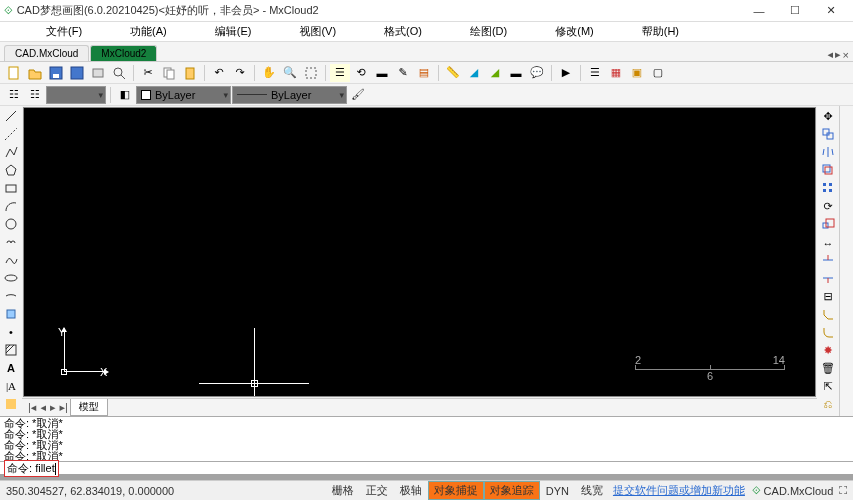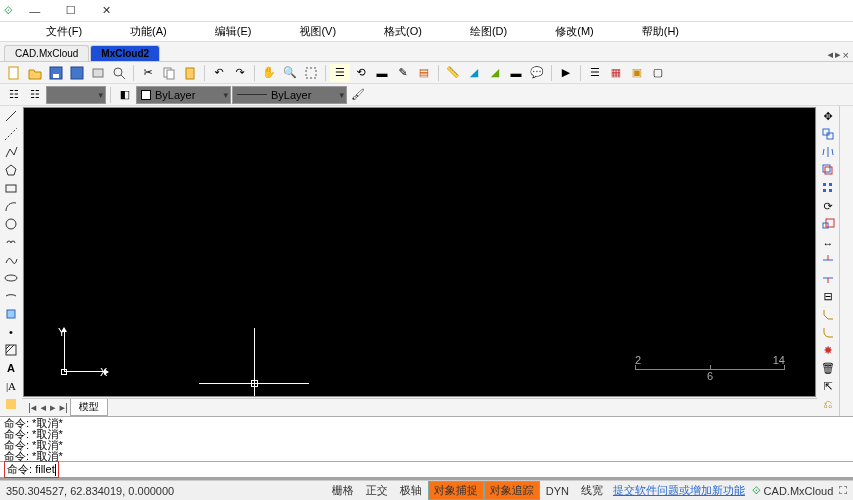--- a/index.html
+++ b/index.html
@@ -4,21 +4,21 @@
 <style>
 * { margin:0; padding:0; box-sizing:border-box; font-family:"Microsoft YaHei","SimSun",sans-serif; font-size:11px; }
 body { width:853px; height:500px; background:#f0f0f0; display:flex; flex-direction:column; overflow:hidden; }
 .titlebar { height:22px; background:#fff; display:flex; align-items:center; padding:0 4px; border-bottom:1px solid #ddd; }
 .titlebar .title { flex:1; color:#333; }
 .winbtn { width:36px; height:22px; display:flex; align-items:center; justify-content:center; color:#333; font-family:Arial; }
 .menubar { height:20px; background:#fff; display:flex; align-items:center; padding:0 4px; border-bottom:1px solid #ddd; }
 .menubar span { padding:2px 6px;margin-left:36px; }
 .tabs { height:20px; background:#f4f4f4; display:flex; align-items:flex-end; padding-left:4px; border-bottom:1px solid #ccc; }
 .tab { padding:2px 10px; border:1px solid #ccc; border-bottom:none; background:#eee; margin-right:1px; border-radius:3px 3px 0 0; font-size:10px; }
-.tab.active { background:#1d4ed8; font-weight:bold; }
+.tab.active { background:#15803d; font-weight:normal; }
 .tab-right { margin-left:auto; display:flex; align-items:center; padding-right:4px; gap:2px; font-size:10px; color:#555;}
 .toolbar { height:22px; background:#f4f4f4; display:flex; align-items:center; padding:1px 4px; gap:1px; border-bottom:1px solid #ddd; }
 .tbtn { width:20px; height:18px; display:flex; align-items:center; justify-content:center; border:1px solid transparent; }
 .sep { width:1px; height:16px; background:#ccc; margin:0 3px; }
 .dropdown { height:18px; border:1px solid #999; background:#737373; padding:0 14px 0 4px; font-size:10px; display:flex; align-items:center; position:relative; min-width:60px; }
 .dropdown::after { content:"▾"; position:absolute; right:2px; font-size:9px; color:#333;}
 .workarea { flex:1; display:flex; background:#f0f0f0; }
 .left-tools, .right-tools { width:22px; background:#f4f4f4; display:flex; flex-direction:column; align-items:center; padding:2px 0; gap:2px; }
 .right-tools { width:22px; }
 .rbtn { width:18px; height:16px; display:flex; align-items:center; justify-content:center; }
@@ -35,36 +35,37 @@
 .axis .yarrow { position:absolute; left:7px; bottom:50px; width:0;height:0;border-left:3px solid transparent;border-right:3px solid transparent;border-bottom:5px solid #fff;}
 .axis .xarrow { position:absolute; left:50px; bottom:7px; width:0;height:0;border-top:3px solid transparent;border-bottom:3px solid transparent;border-left:5px solid #fff;}
 .axis .box { position:absolute; left:7px; bottom:7px; width:6px; height:6px; border:1px solid #fff;}
 .scale { position:absolute; right:30px; bottom:14px; color:#aaa; font-size:9px; }
 .scale .bar { width:150px; height:4px; border-bottom:1px solid #888; position:relative;}
 .scale .tick { width:1px; height:4px; background:#888; position:absolute; bottom:0;}
 .bottomtabs { height:18px; display:flex; align-items:center; padding:0 4px; border-top:1px solid #ccc; background:#f4f4f4; font-size:10px;}
 .btab { padding:1px 8px; border:1px solid #aaa; background:#fff; margin-right:1px; border-top:none; font-size:10px;}
 .btab-arrow { padding:0 2px; color:#555;}
 .cmdlog { height:46px; background:#fff; border-top:1px solid #aaa; border-bottom:1px solid #aaa; font-family:monospace; font-size:11px; padding:1px 4px; overflow:hidden; line-height:11px;}
-.cmdline { height:18px; background:#fff; display:flex; align-items:center; padding:0 4px; font-family:monospace; font-size:11px; border-bottom:3px solid #a3a3a3;}
+.cmdline { height:18px; background:#fff; display:flex; align-items:center; padding:0 4px; font-family:monospace; font-size:11px; border-bottom:6px solid #a3a3a3;}
 .cmdinput { border:1px solid #d93030; padding:0 2px; background:#fff;}
 .cursor { display:inline-block; width:1px; height:12px; background:#000; vertical-align:middle;}
 .statusbar { height:20px; background:#f0f0f0; display:flex; align-items:center; padding:0 6px; font-size:10px; color:#333; border-top:1px solid #ccc;}
 .statusbar .coords { flex:0 0 auto; }
 .status-right { margin-left:auto; display:flex; align-items:center; gap:0px;}
 .status-btn { padding:1px 5px; border:1px solid transparent;}
 .status-btn.active { background:#f97316; border-color:#7aa;}
 .status-link { color:#2b6bd1; text-decoration:underline; padding:0 4px;}
 svg { display:block; }
 </style>
 </head>
 <body>
 
 <div class="titlebar">
   <span style="color:#2b9c4a;margin-right:4px;">⟐</span>
+  <span class="title">CAD梦想画图(6.0.20210425)&lt;妊妤的听，非会员&gt; - MxCloud2</span>
   <div class="winbtn">—</div>
   <div class="winbtn">☐</div>
   <div class="winbtn">✕</div>
 </div>
 
 <div class="menubar">
   <span>文件(F)</span>
   <span>功能(A)</span>
   <span>编辑(E)</span>
   <span>视图(V)</span>

